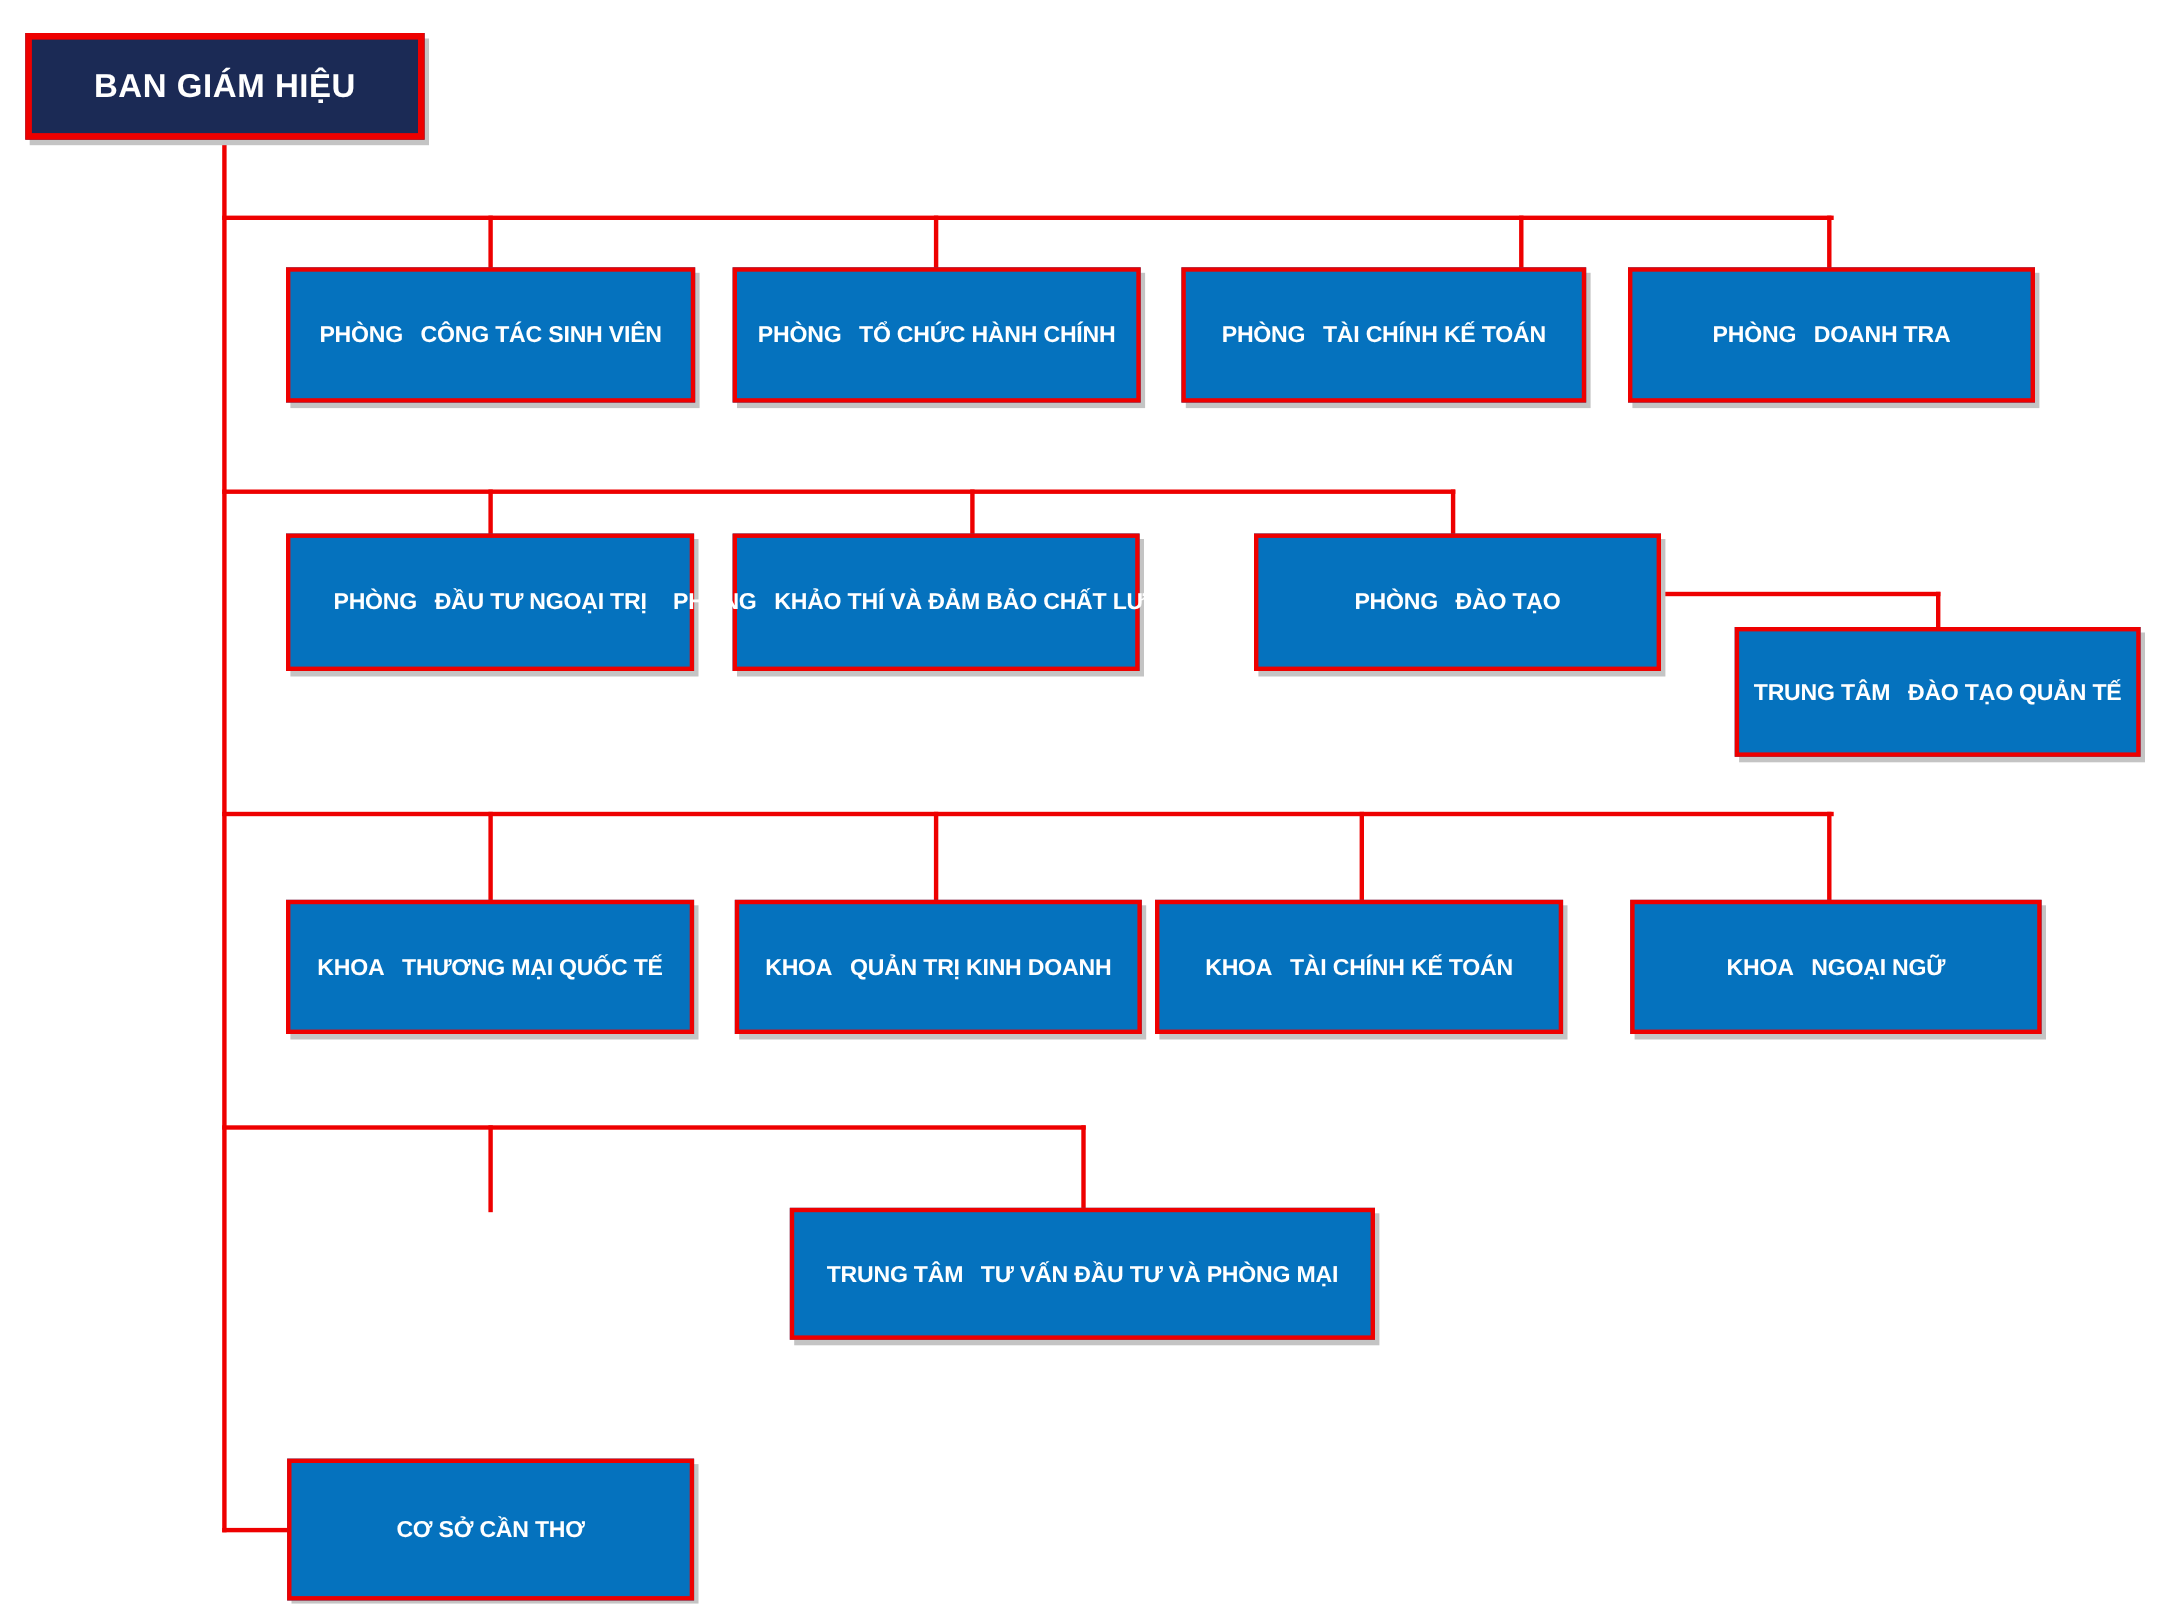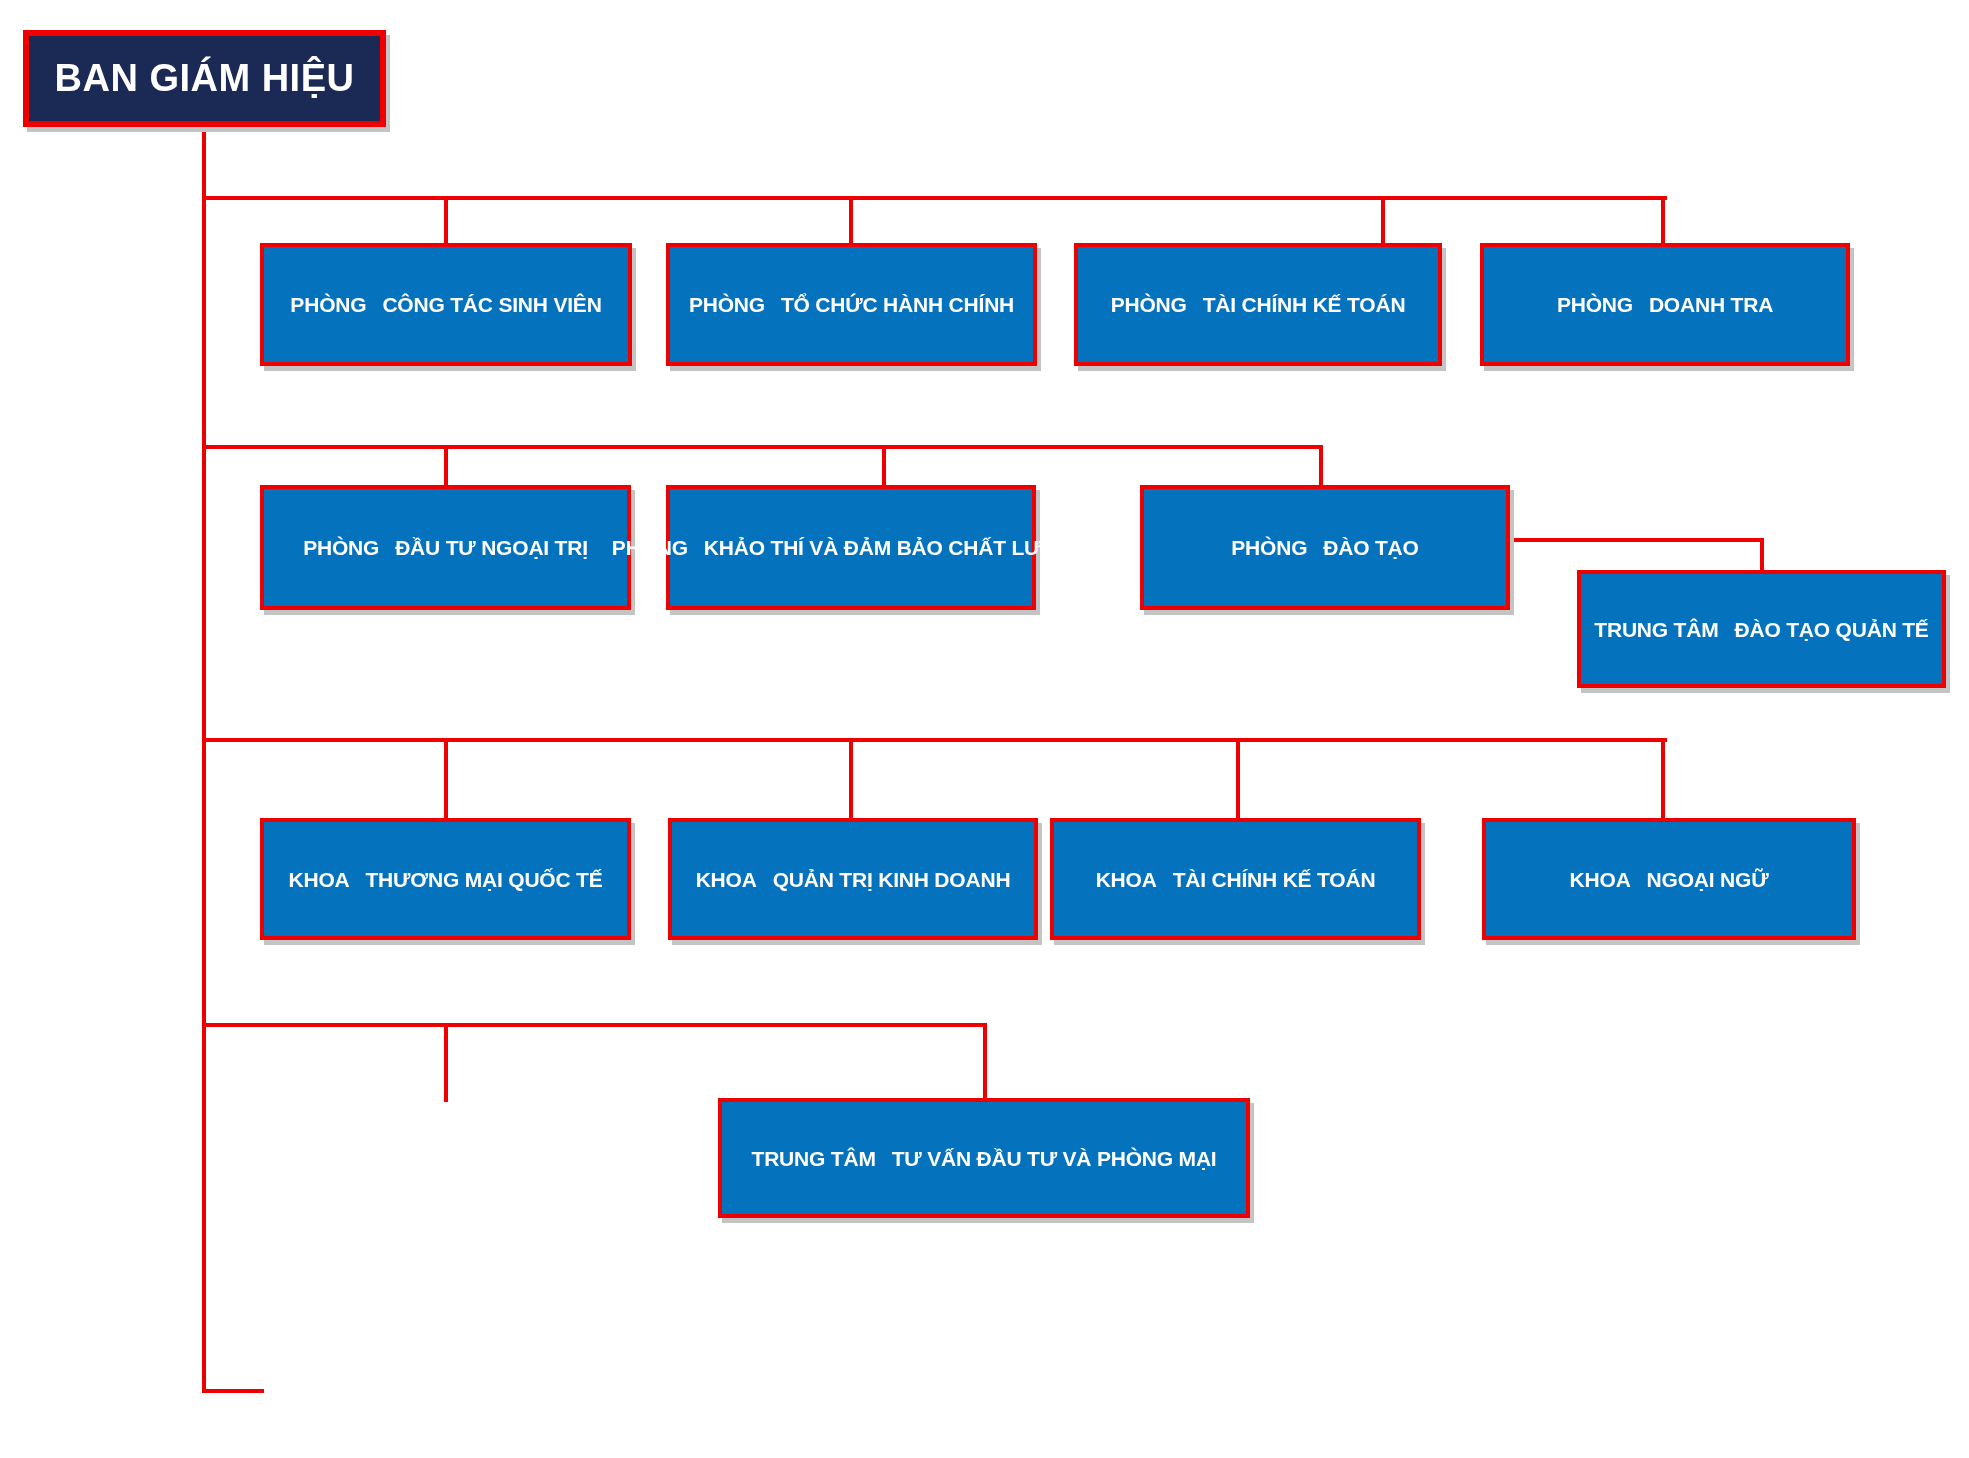--- a/index.html
+++ b/index.html
@@ -58,21 +58,21 @@
   .root{
     position:absolute;
     left:23px;top:30px;width:363px;height:97px;
     box-sizing:border-box;
     background:var(--navy);
     border:6px solid var(--red);
     box-shadow:4px 5px 0 var(--shadow);
     color:var(--white);
     display:flex;align-items:center;justify-content:center;
   }
-  .root span{font-size:38px;font-weight:bold;letter-spacing:0.5px;white-space:nowrap;}
+  .root span{font-size:30px;font-weight:bold;letter-spacing:0.5px;white-space:nowrap;}
   .n-r1b1{left:260px;top:243px;width:372px;height:123px;}
   .n-r1b2{left:666px;top:243px;width:371px;height:123px;}
   .n-r1b3{left:1074px;top:243px;width:368px;height:123px;}
   .n-r1b4{left:1480px;top:243px;width:370px;height:123px;}
   .n-r2b1{left:260px;top:485px;width:371px;height:125px;}
   .n-r2b2{left:666px;top:485px;width:370px;height:125px;}
   .n-r2b3{left:1140px;top:485px;width:370px;height:125px;}
   .n-r2b4{left:1577px;top:570px;width:369px;height:118px;}
   .n-r3b1{left:260px;top:818px;width:371px;height:122px;}
   .n-r3b2{left:668px;top:818px;width:370px;height:122px;}
@@ -162,14 +162,17 @@
   <div class="node n-r3b4">
     <span>KHOA</span>
     <span>NGOẠI NGỮ</span>
   </div>
 
   <div class="node n-r4b2">
     <span>TRUNG TÂM</span>
     <span>TƯ VẤN ĐẦU TƯ VÀ PHÒNG MẠI</span>
   </div>
 
+  <div class="node n-r5b1">
+    <span>CƠ SỞ CẦN THƠ</span>
+  </div>
 
 </div>
 
 </body></html>

